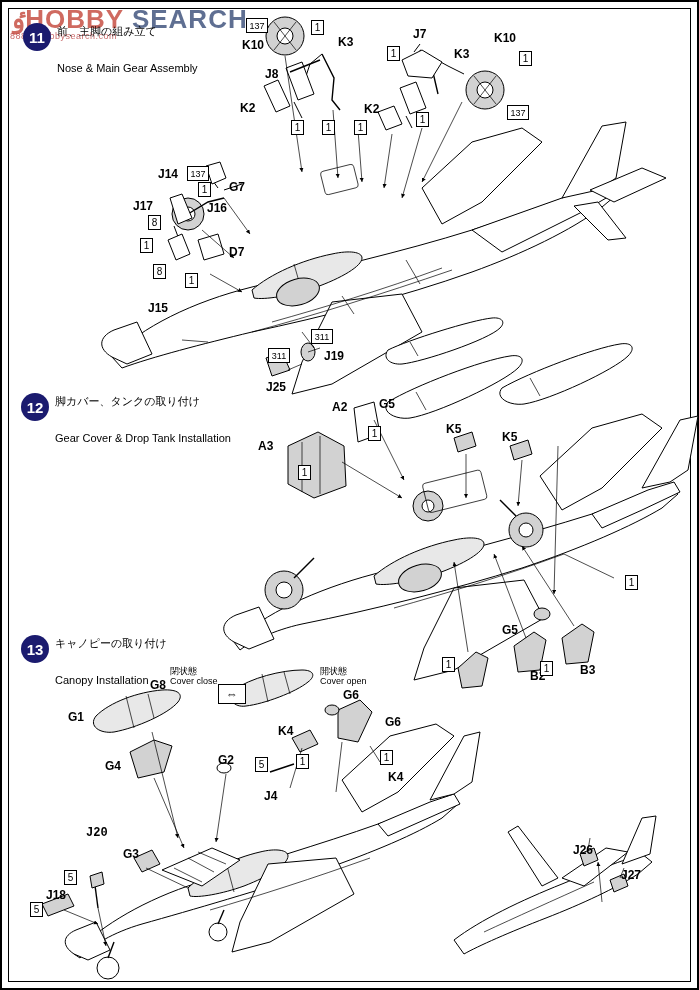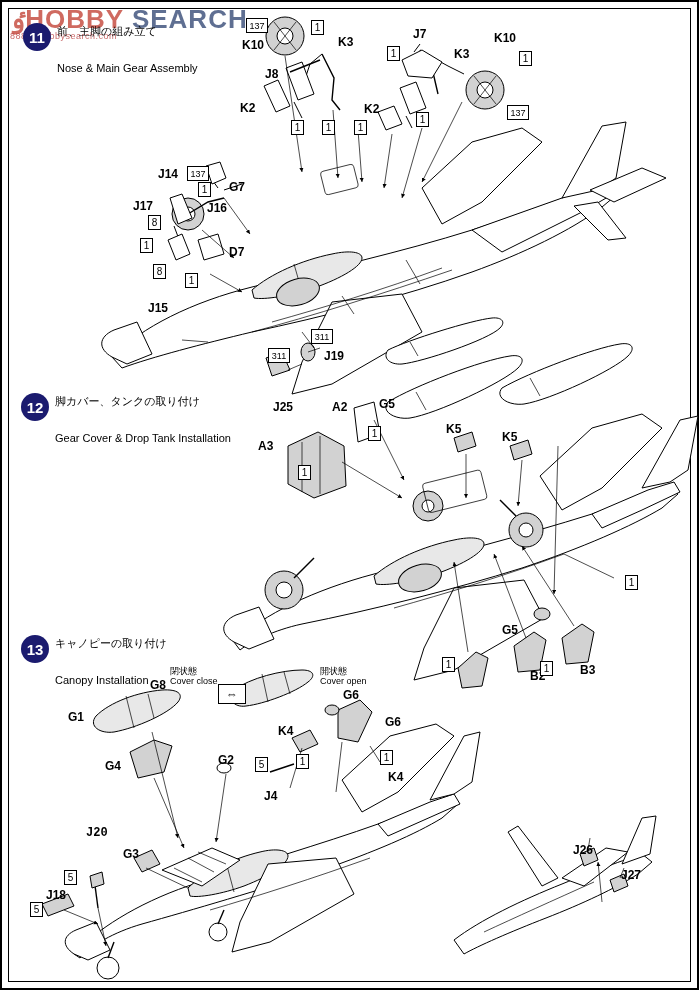--- a/index.html
+++ b/index.html
@@ -388,21 +388,21 @@
       <div class="lbl" style="left: 263px; top: 65px;">J8</div>
       <div class="lbl" style="left: 238px; top: 99px;">K2</div>
       <div class="lbl" style="left: 362px; top: 100px;">K2</div>
       <div class="lbl" style="left: 156px; top: 165px;">J14</div>
       <div class="lbl" style="left: 205px; top: 155px; margin-top: 44px;">J16</div>
       <div class="lbl" style="left: 227px; top: 178px;">G7</div>
       <div class="lbl" style="left: 131px; top: 197px;">J17</div>
       <div class="lbl" style="left: 206px; top: 243px; padding-left: 21px;">D7</div>
       <div class="lbl" style="left: 146px; top: 280px; margin-top: 19px;">J15</div>
       <div class="lbl" style="left: 322px; top: 347px;">J19</div>
-      <div class="lbl" style="left: 271px; top: 378px; margin-top: 20px;">J25</div>
+      <div class="lbl" style="left: 264px; top: 378px;">J25</div>
       <div class="lbl" style="left: 330px; top: 398px;">A2</div>
       <div class="lbl" style="left: 377px; top: 395px;">G5</div>
       <div class="lbl" style="left: 256px; top: 437px;">A3</div>
       <div class="lbl" style="left: 444px; top: 420px;">K5</div>
       <div class="lbl" style="left: 500px; top: 428px;">K5</div>
       <div class="lbl" style="left: 500px; top: 621px;">G5</div>
       <div class="lbl" style="left: 528px; top: 667px;">B2</div>
       <div class="lbl" style="left: 578px; top: 661px;">B3</div>
       <div class="lbl" style="left: 148px; top: 676px;">G8</div>
       <div class="lbl" style="left: 341px; top: 686px;">G6</div>

